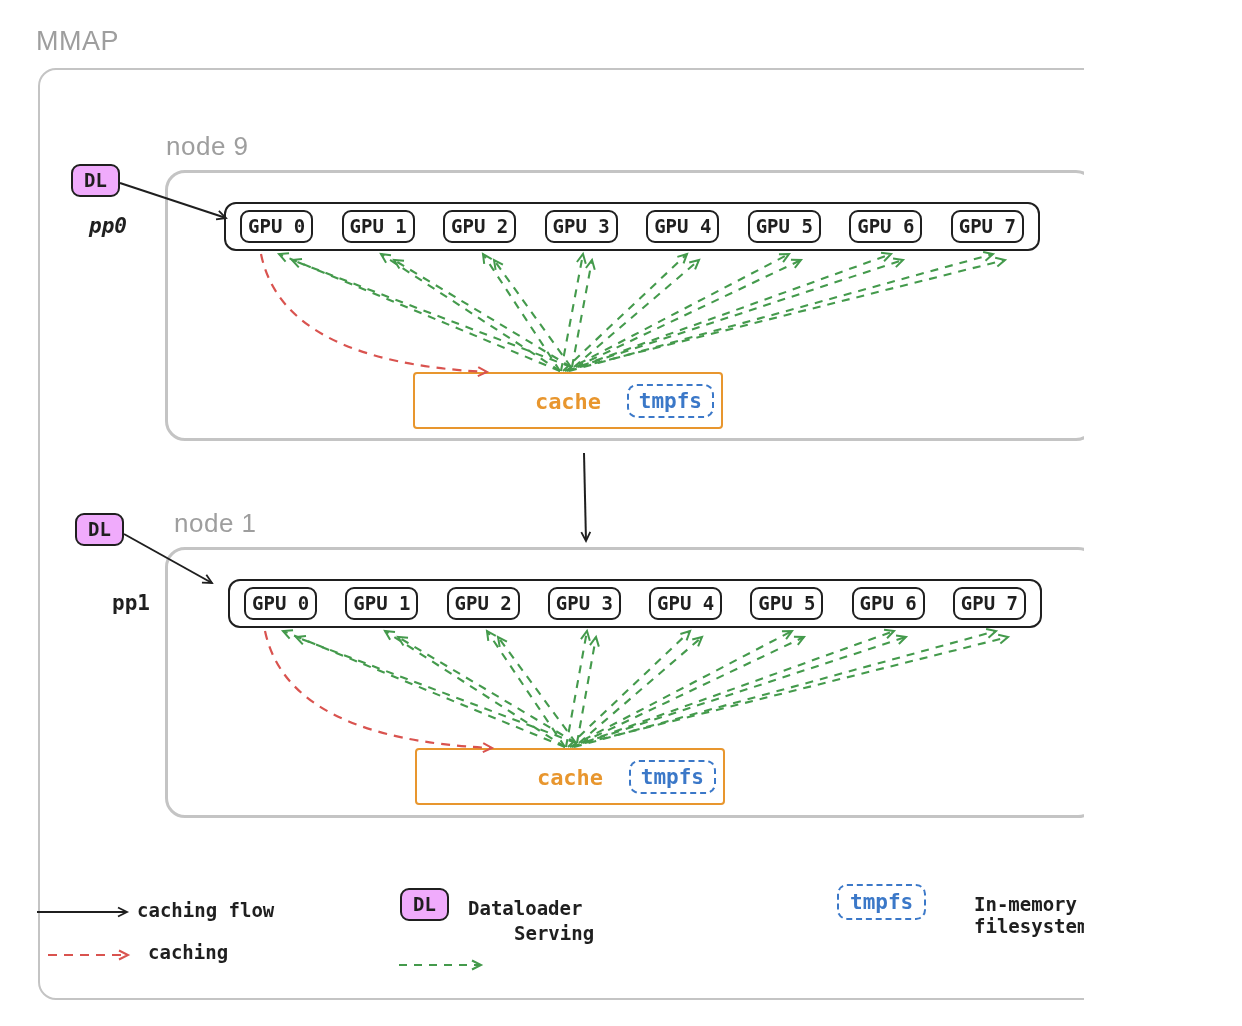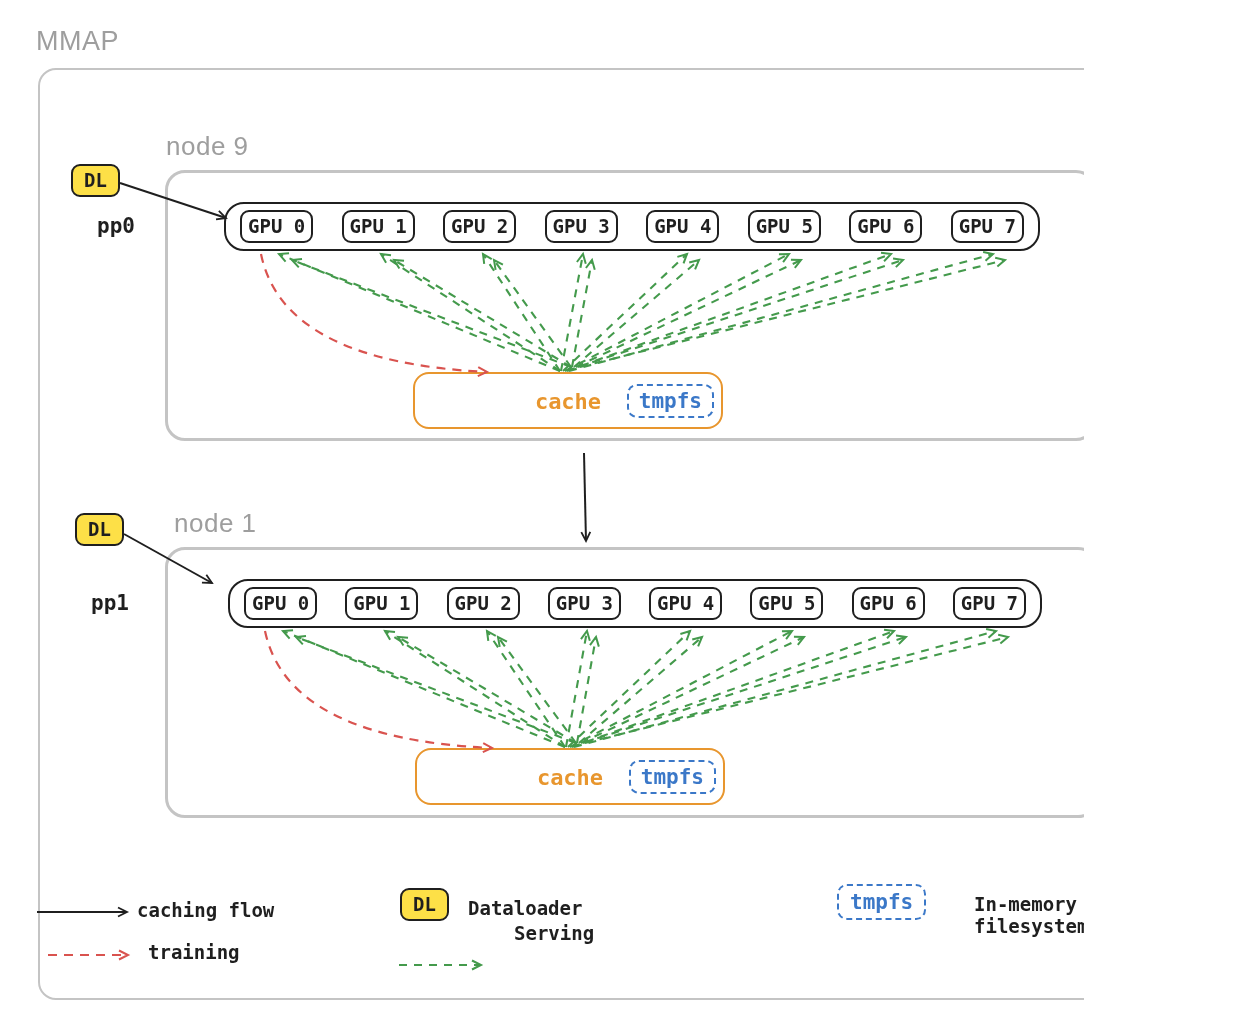--- a/index.html
+++ b/index.html
@@ -19,41 +19,41 @@
   }
   .node-box{
     border:3px solid #c4c4c4;border-radius:20px;box-sizing:border-box;background:#fff;
   }
   #node0-box{left:165px;top:170px;width:931px;height:271px;}
   #node1-box{left:165px;top:547px;width:933px;height:271px;}
   .node-title{font-size:26px;}
   #node0-title{left:166px;top:131px;}
   #node1-title{left:166px;top:508px;margin-left:8px;}
   .dl-chip{
-    border:2.5px solid #1f1f1f;border-radius:9px;background:#fde047;
+    border:2.5px solid #1f1f1f;border-radius:9px;background:#f0abfc;
     font-size:19px;font-weight:600;padding:3px 11px;line-height:1.2;
   }
   #dl0{left:71px;top:164px;}
   #dl1{left:75px;top:513px;}
   .pp-label{font-size:21px;font-weight:700;}
-  #pp0{left:97px;top:214px;}
-  #pp1{left:91px;top:591px;}
+  #pp0{left:89px;top:214px;font-style:italic;}
+  #pp1{left:112px;top:591px;}
   .gpu-row{
     display:flex;justify-content:space-between;align-items:center;
-    padding:0 14px;border:2.5px solid #1f1f1f;border-radius:20px;
+    padding:0 14px;border:2.5px solid #1f1f1f;border-radius:12px;
     box-sizing:border-box;background:#fff;gap:16px;
   }
   #gpu-row-0{left:224px;top:202px;width:816px;height:49px;}
   #gpu-row-1{left:228px;top:579px;width:814px;height:49px;}
   .gpu-box{
     border:2px solid #1f1f1f;border-radius:9px;background:#fff;
     font-size:19px;font-weight:600;padding:3px 6px;white-space:pre;line-height:1.25;
   }
   .cache-box{
-    border:2.5px solid #e8962e;border-radius:16px;box-sizing:border-box;background:#fff;
+    border:2.5px solid #e8962e;border-radius:4px;box-sizing:border-box;background:#fff;
   }
   #cache0{left:413px;top:372px;width:310px;height:57px;}
   #cache1{left:415px;top:748px;width:310px;height:57px;}
   .cache-label{
     position:absolute;left:50%;top:50%;transform:translate(-50%,-50%);
     color:#e8962e;font-size:22px;font-weight:700;
   }
   .tmpfs-chip{
     position:absolute;right:7px;top:50%;transform:translateY(-50%);
     border:2.5px dashed #3b78c8;border-radius:10px;background:#fff;
@@ -114,21 +114,21 @@
     <div class="gpu-box">GPU 5</div>
     <div class="gpu-box">GPU 6</div>
     <div class="gpu-box">GPU 7</div>
   </div>
   <div class="abs cache-box" id="cache1">
     <span class="cache-label">cache</span>
     <span class="tmpfs-chip">tmpfs</span>
   </div>
 
   <div class="abs legend-text" id="legend-training-label">caching flow</div>
-  <div class="abs legend-text" id="legend-caching-label">training</div>
+  <div class="abs legend-text" id="legend-caching-label">caching</div>
   <div class="abs dl-chip" id="legend-dl-chip">DL</div>
   <div class="abs legend-text" id="legend-dataloader-label">Dataloader</div>
   <div class="abs legend-text" id="legend-serving-label">Serving</div>
   <div class="abs tmpfs-legend-chip" id="legend-tmpfs-chip">tmpfs</div>
   <div class="abs legend-text" id="legend-inmemory-label">In-memory filesystem</div>
 
   <svg class="abs" id="arrow-layer" viewBox="0 0 1242 1026" xmlns="http://www.w3.org/2000/svg">
     <defs>
       <marker id="mk-black" markerWidth="14" markerHeight="14" refX="11" refY="6" orient="auto" markerUnits="userSpaceOnUse">
         <path d="M2,1.5 L11,6 L2,10.5" fill="none" stroke="#1f1f1f" stroke-width="1.8"></path>

